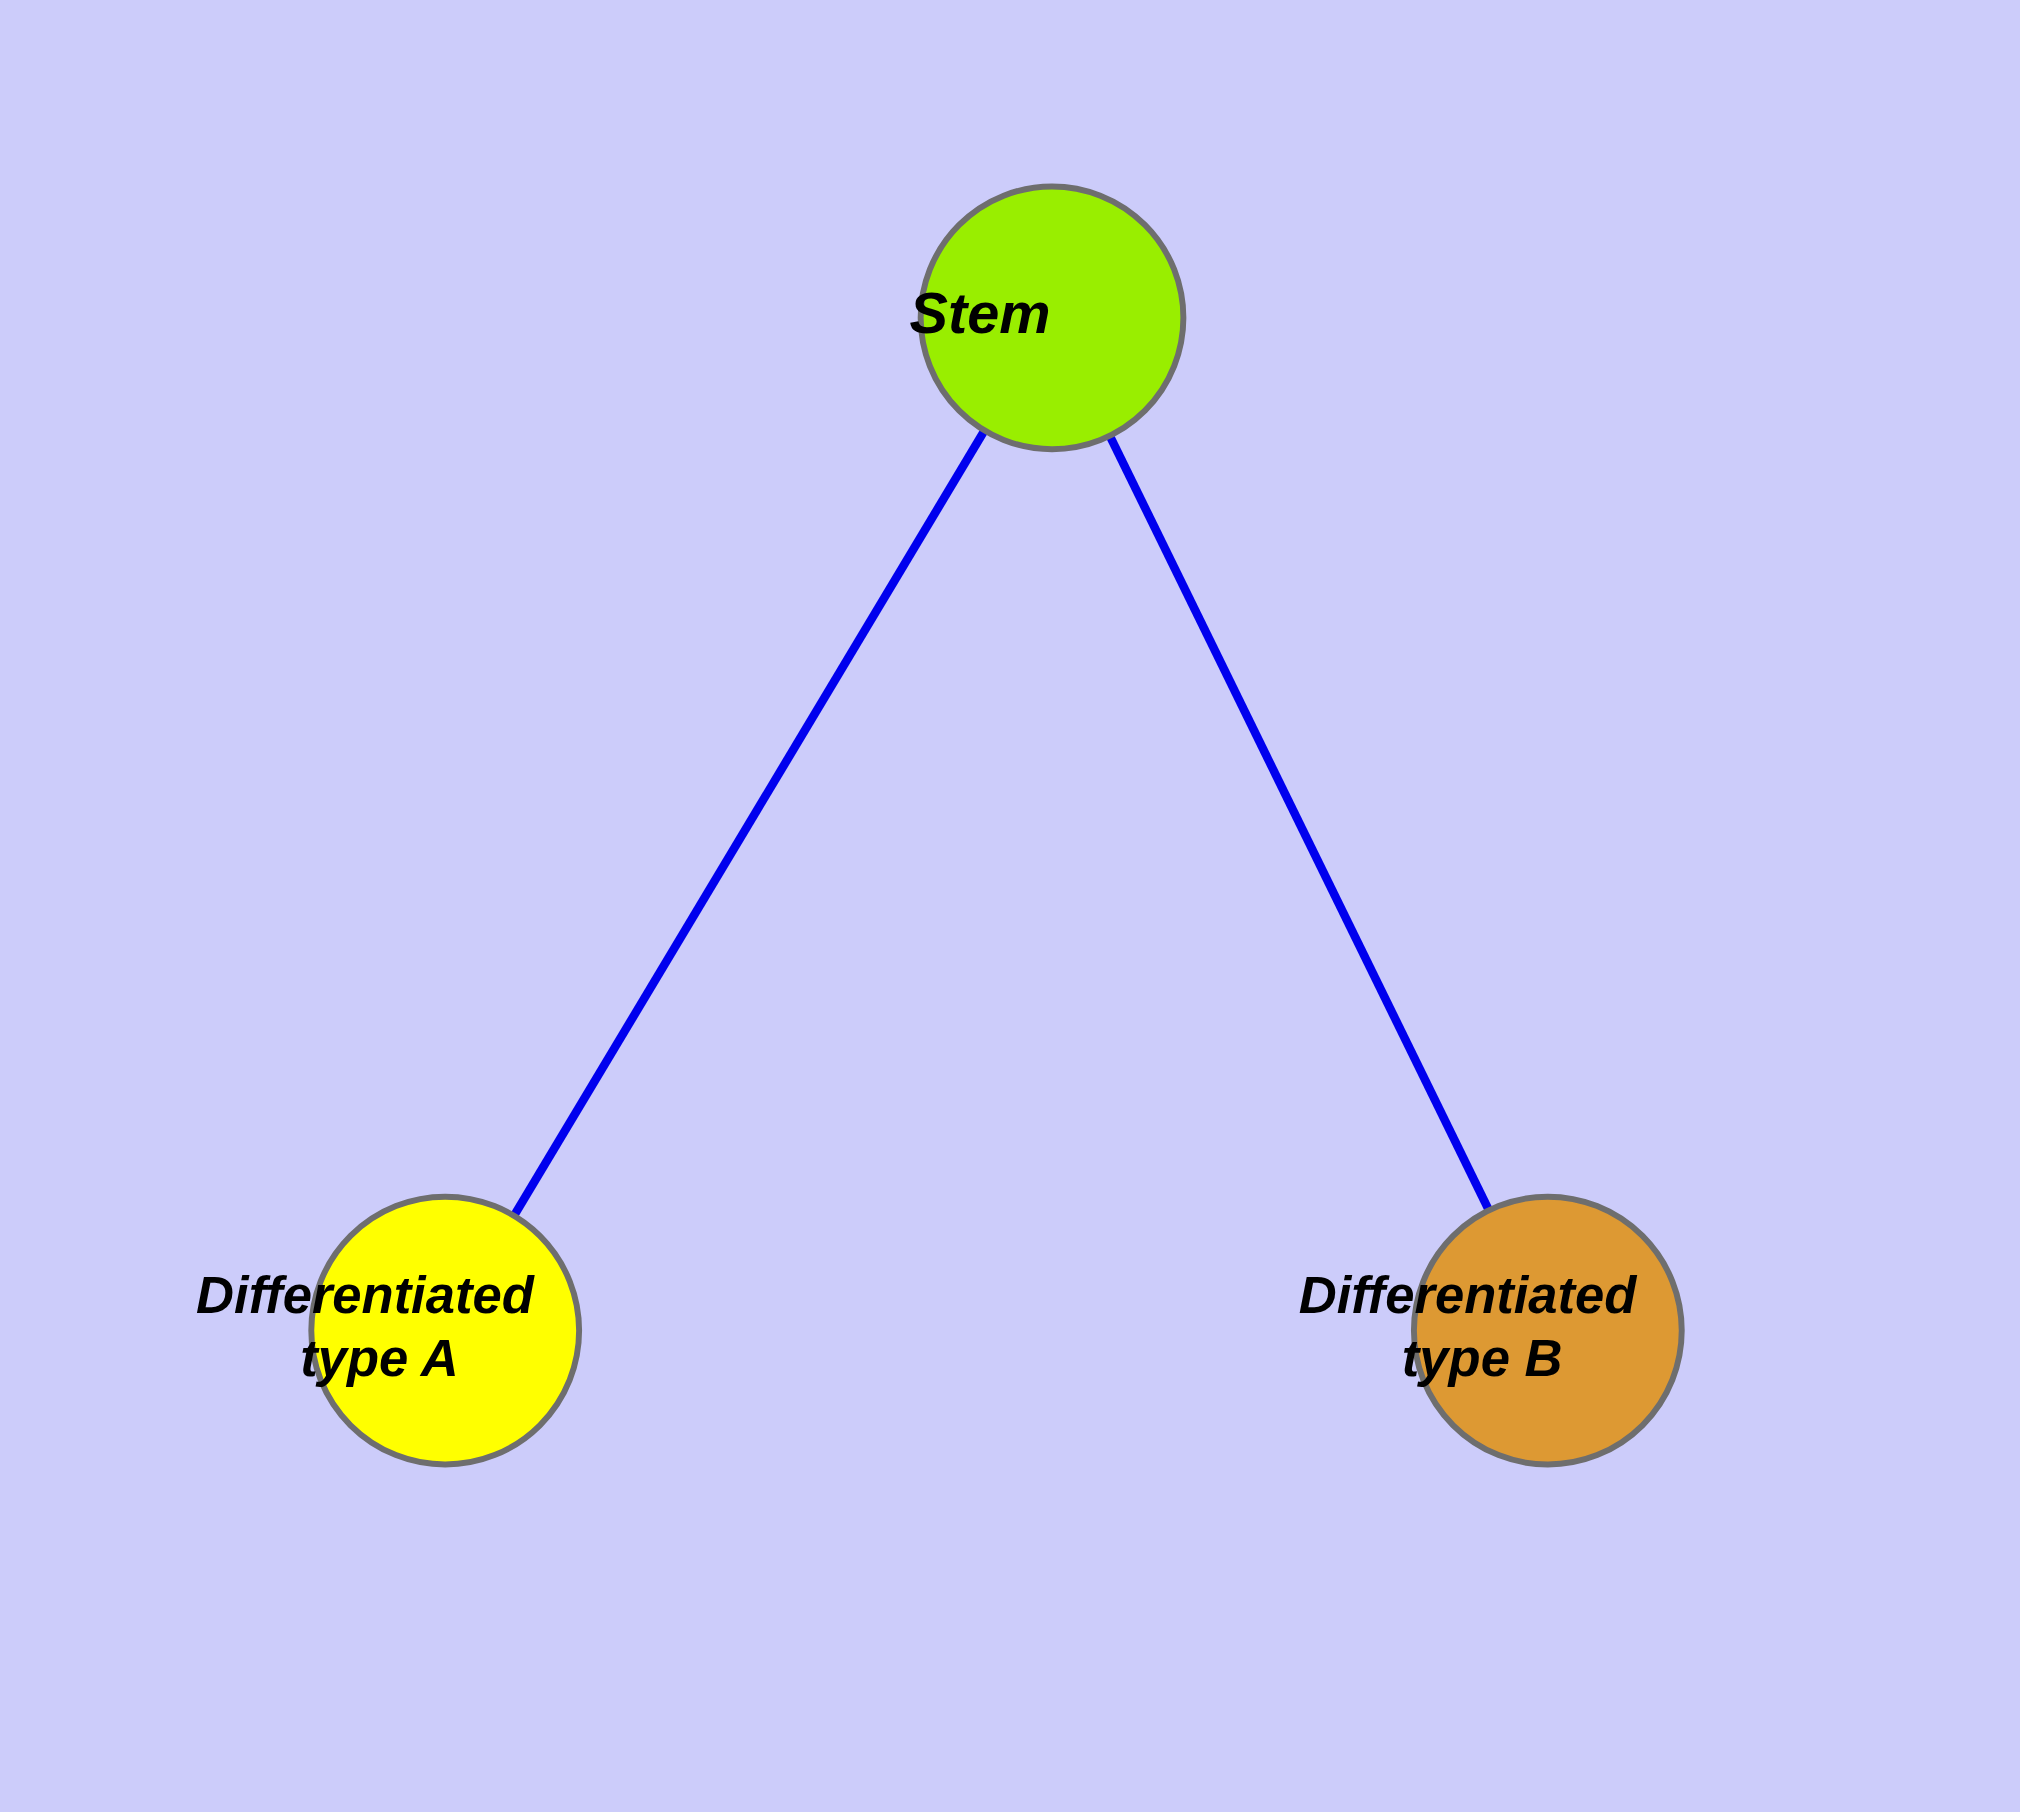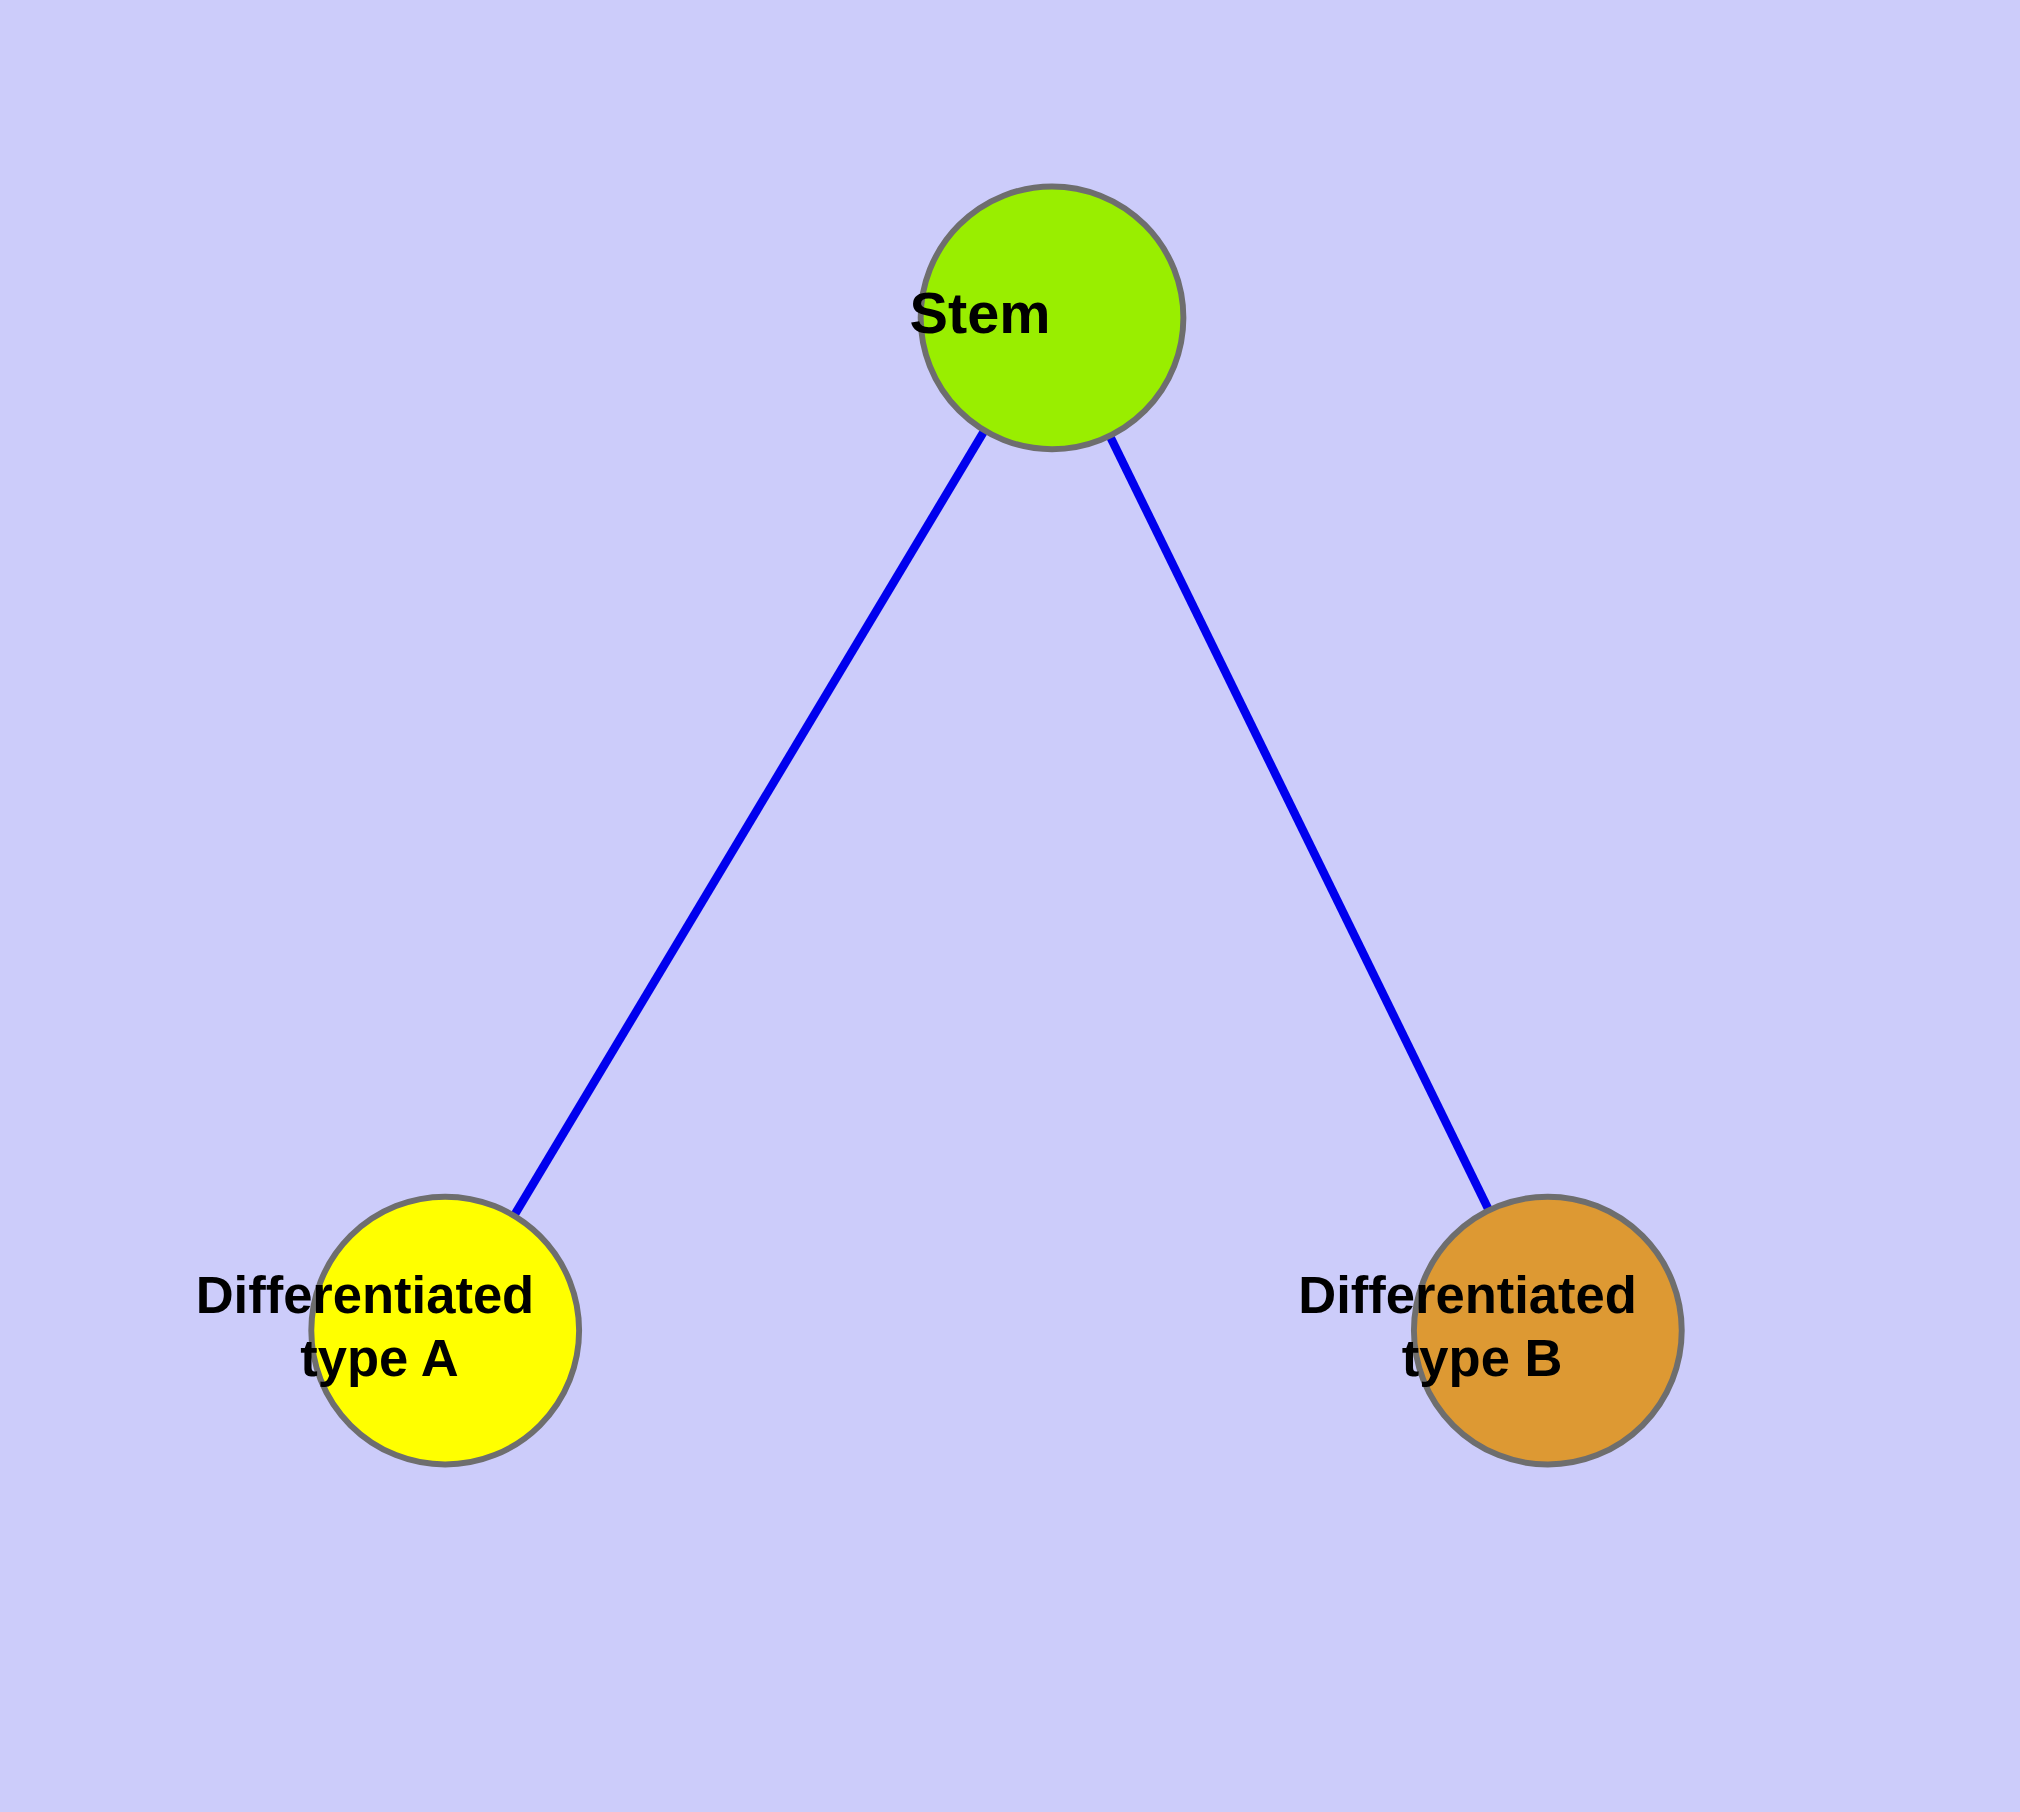--- a/index.html
+++ b/index.html
@@ -29,21 +29,21 @@
     font-weight: bold;
     fill: #000000;
     dominant-baseline: middle;
     text-anchor: middle;
     white-space: pre;
   }
 </style>
 </head>
 <body style="background: rgb(204, 204, 250);">
 
-<div id="canvas" style="width: 1935px; height: 1812px; background: rgb(204, 204, 250);">
+<div id="canvas" style="width: 1935px; height: 1812px; background: rgb(204, 204, 250); font-style: italic;">
   <svg id="graph-svg" viewBox="0 0 2384 2138">
 
     <rect x="0" y="0" width="2384" height="2138" fill="#ccccfa"></rect>
 
     <g>
       <line x1="1241" y1="375" x2="525" y2="1570" stroke="#0000ee" stroke-width="10" stroke-linecap="butt"></line>
       <line x1="1241" y1="375" x2="1826" y2="1570" stroke="#0000ee" stroke-width="10" stroke-linecap="butt"></line>
     </g>
 
     <g>

